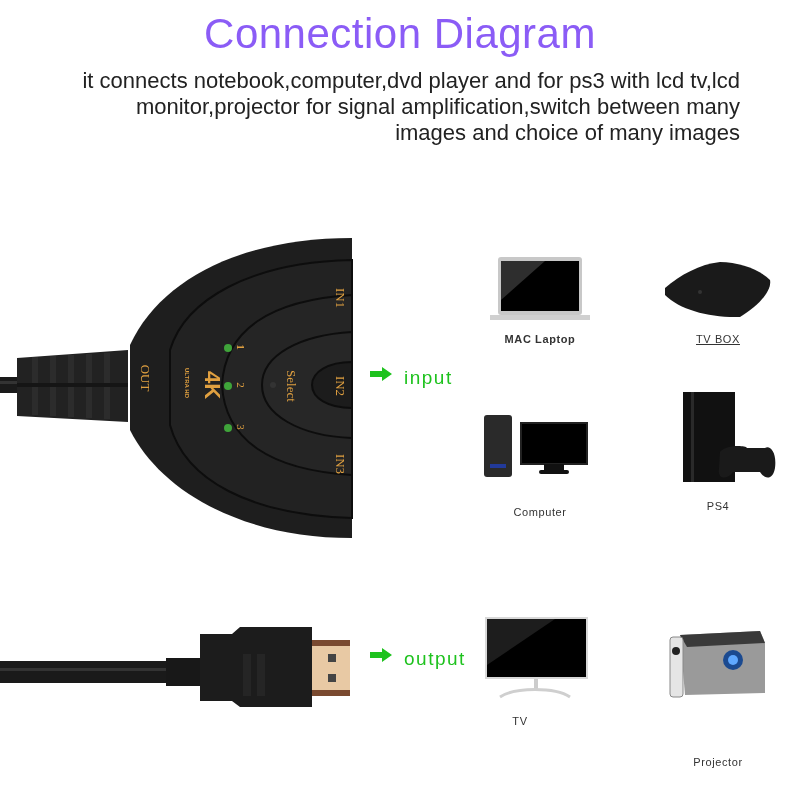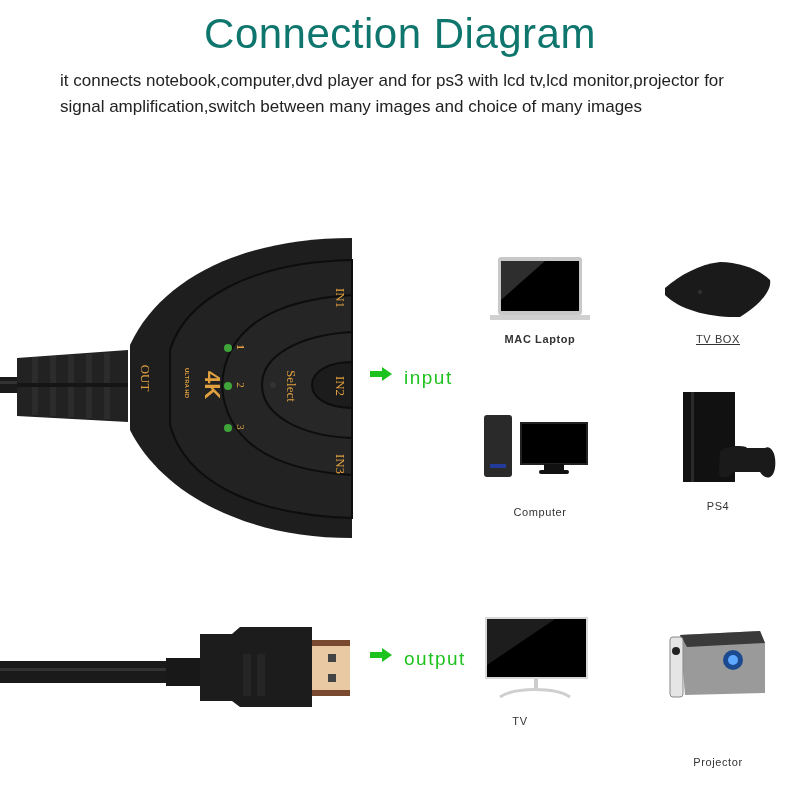--- a/index.html
+++ b/index.html
@@ -1,18 +1,18 @@
 <!DOCTYPE html>
 <html><head>
 <meta charset="utf-8">
 <style>
   html, body { margin: 0; padding: 0; background: #ffffff; }
   body { width: 800px; height: 800px; position: relative; overflow: hidden; font-family: "Liberation Sans", sans-serif; }
-  .title { position: absolute; top: 10px; left: 0; width: 800px; text-align: center; color: #0f766e; font-size: 42px; font-family: "Liberation Sans", sans-serif; letter-spacing: 0.5px; }
-  .desc { position: absolute; top: 68px; left: 60px; width: 680px; text-align: left; color: #222; font-size: 17px; line-height: 26px; }
+  .title { position: absolute; top: 10px; left: 0; width: 800px; text-align: center; color: #8b5cf6; font-size: 42px; font-family: "Liberation Sans", sans-serif; letter-spacing: 0.5px; }
+  .desc { position: absolute; top: 68px; left: 60px; width: 680px; text-align: right; color: #222; font-size: 22px; line-height: 26px; }
   .abs { position: absolute; }
   .label { position: absolute; font-size: 11px; color: #333; letter-spacing: 0.6px; text-align: center; width: 140px; }
   .flow { position: absolute; color: #1ec21e; font-size: 19px; letter-spacing: 1.5px; display: flex; align-items: flex-start; }
   .flow .arr { width: 22px; height: 14px; margin-right: 12px; }
 </style>
 </head>
 <body>
 
 <div class="title">Connection Diagram</div>
 <div class="desc">it connects notebook,computer,dvd player and for ps3 with lcd tv,lcd monitor,projector for signal amplification,switch between many images and choice of many images</div>

